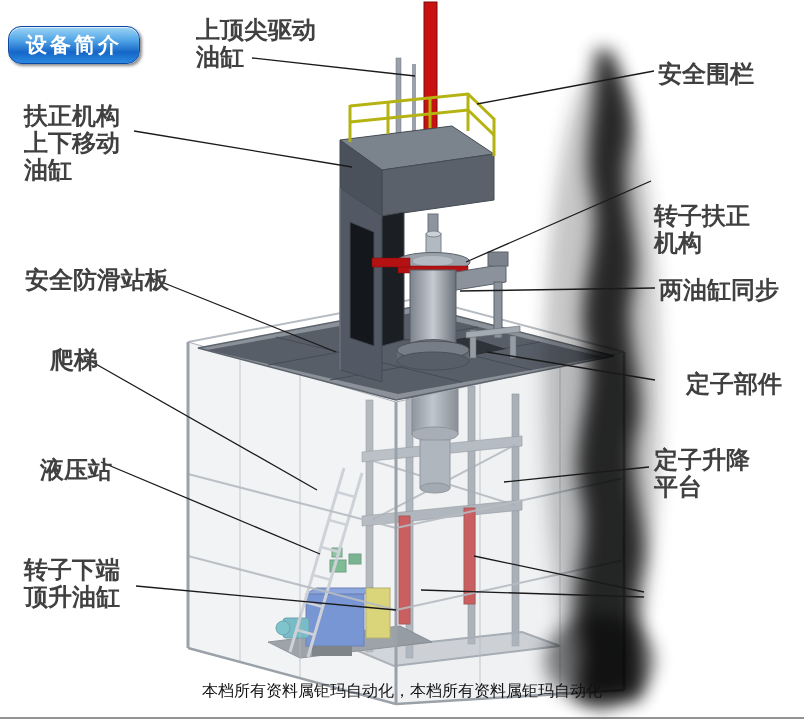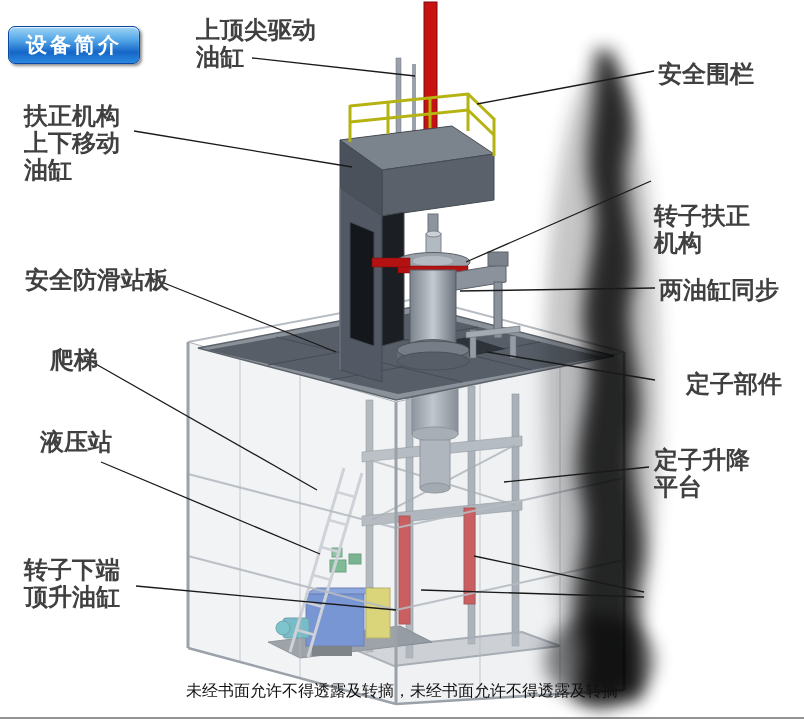--- a/index.html
+++ b/index.html
@@ -4,33 +4,33 @@
 <style>
   html,body{margin:0;padding:0;background:#ffffff;}
   .stage{position:relative;width:804px;height:719px;background:#ffffff;overflow:hidden;
          font-family:"Liberation Serif","DejaVu Serif",serif;}
   svg.scene,svg.leaders{position:absolute;left:0;top:0;pointer-events:none;}
   .label{position:absolute;font-weight:bold;font-size:24px;line-height:27px;color:#404040;
          font-family:Liberation Sans, sans-serif;}
   .nowrap{white-space:nowrap;}
   #badge{position:absolute;left:8px;top:26px;width:130px;height:36px;
          display:flex;align-items:center;justify-content:center;
-         border-radius:7px;color:#fff;font-weight:bold;font-size:21px;letter-spacing:3px;
+         border-radius:13px;color:#fff;font-weight:bold;font-size:21px;letter-spacing:3px;
          background:linear-gradient(180deg,#9ed3f5 0%,#55a8e8 35%,#1566c8 70%,#2b8ae0 100%);
          border:1px solid #0d47a1;box-shadow:2px 2px 3px rgba(0,0,0,.45), inset 0 1px 1px rgba(255,255,255,.7);
          font-family:"Liberation Serif","DejaVu Serif",serif;}
   #lbl-0{left:196px;top:16px;width:128px;}
   #lbl-1{left:658px;top:60px;}
   #lbl-2{left:24px;top:102px;width:108px;}
   #lbl-3{left:654px;top:158px;width:110px;margin-top:44px;}
   #lbl-4{left:25px;top:266px;}
   #lbl-5{left:659px;top:276px;}
   #lbl-6{left:50px;top:346px;text-align:center;}
   #lbl-7{left:659px;top:370px;margin-left:27px;}
-  #lbl-8{left:40px;top:428px;}
+  #lbl-8{left:40px;top:456px;}
   #lbl-9{left:654px;top:446px;width:110px;}
   #lbl-10{left:24px;top:556px;width:110px;}
   #lbl-11{left:648px;top:578px;width:152px;}
   #footer{position:absolute;left:0;top:681px;width:100%;text-align:center;
           font-size:16px;font-weight:normal;color:#111;
           font-family:"Liberation Serif","DejaVu Serif",serif;}
   .bottom-line{position:absolute;left:0;right:0;bottom:0;height:2px;background:#3a3a3a;opacity:.55;}
 </style>
 </head>
 <body>
@@ -234,15 +234,15 @@
   <div id="lbl-2" class="label">扶正机构上下移动油缸</div>
   <div id="lbl-3" class="label">转子扶正机构</div>
   <div id="lbl-4" class="label nowrap">安全防滑站板</div>
   <div id="lbl-5" class="label nowrap">两油缸同步</div>
   <div id="lbl-6" class="label nowrap">爬梯</div>
   <div id="lbl-7" class="label nowrap">定子部件</div>
   <div id="lbl-8" class="label nowrap">液压站</div>
   <div id="lbl-9" class="label">定子升降平台</div>
   <div id="lbl-10" class="label">转子下端顶升油缸</div>
 
-  <div id="footer">未经书面允许不得透露及转摘，未经书面允许不得透露及转摘</div>
+  <div id="footer">本档所有资料属钜玛自动化，本档所有资料属钜玛自动化</div>
   <div class="bottom-line"></div>
 </div>
 
 </body></html>

